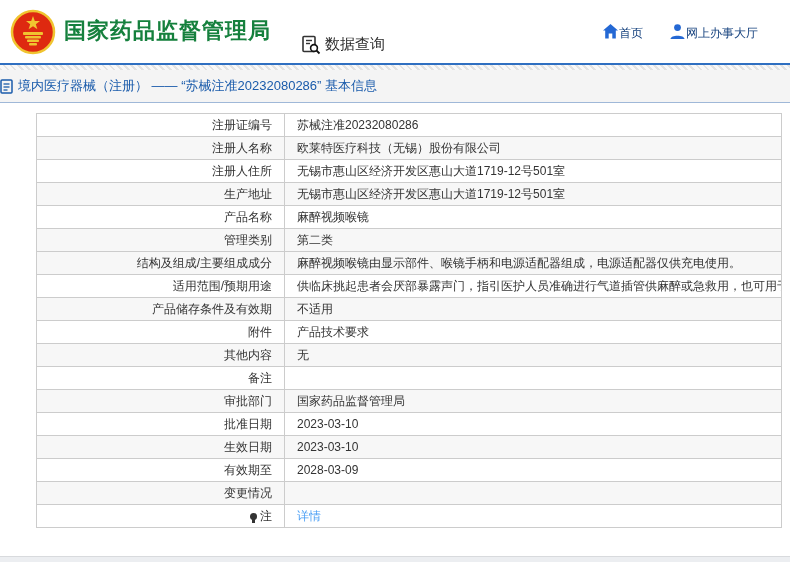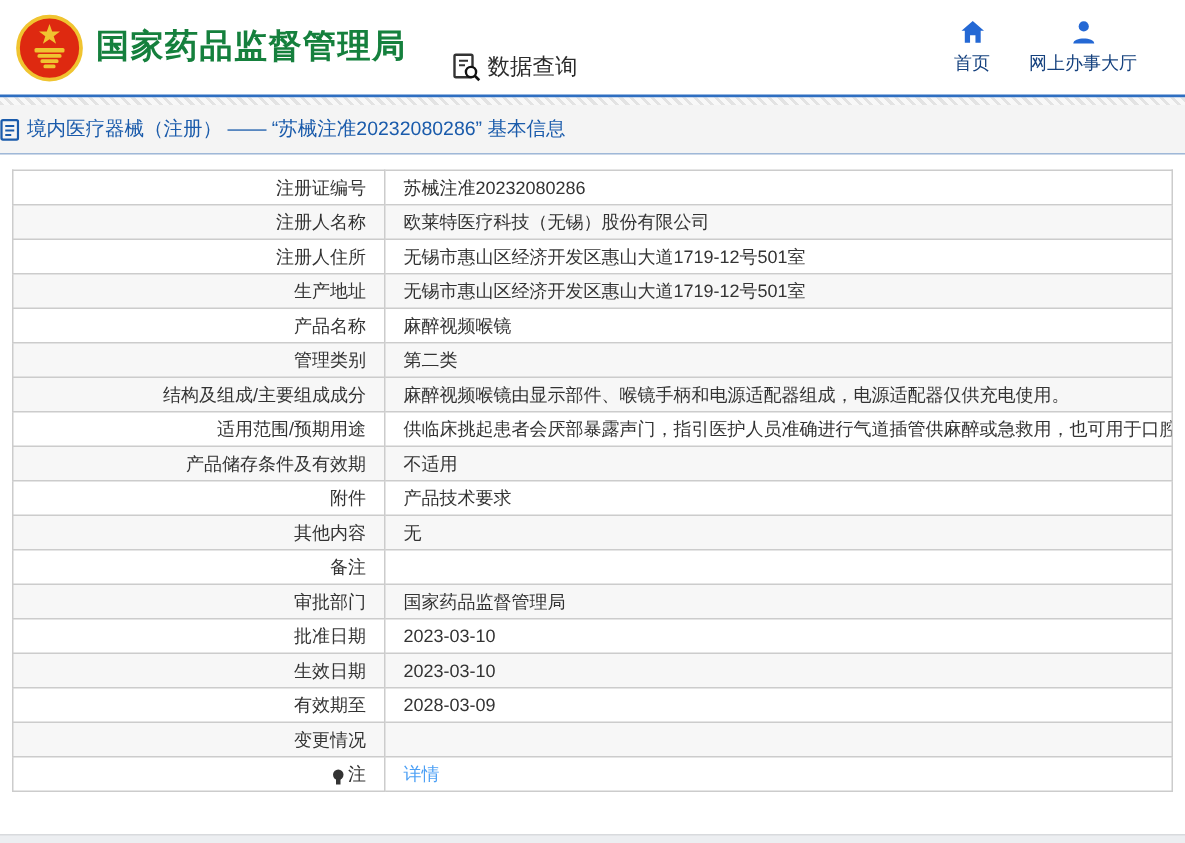--- a/index.html
+++ b/index.html
@@ -10,35 +10,35 @@
   .header { height: 63px; display: flex; align-items: center; padding: 0 18px 0 10px; background: #fff; }
   .logo { width: 46px; height: 48px; flex: 0 0 auto; }
   .title-block { margin-left: 8px; line-height: 1.1; }
   .org-cn { font-size: 22px; font-weight: bold; color: #15803d; letter-spacing: 1px; text-align: right; }
   .org-en { font-size: 10.5px; color: #1a5bab; margin-top: 3px; }
   .dq-group { display: flex; align-items: flex-start; margin-left: 30px; margin-top: 27px; }
   .dq-icon { width: 20px; height: 20px; margin-right: 4px; }
   .dq-label { font-size: 15px; color: #2b2b2b; font-weight: 500; }
   .header-spacer { flex: 1; }
   .nav { display: flex; align-items: center; gap: 26px; padding-right: 14px; }
-  .nav-item { display: flex; flex-direction: column; align-items: center; cursor: pointer; }
+  .nav-item { display: flex; flex-direction: row; align-items: center; cursor: pointer; }
   .nav-item svg { width: 17px; height: 17px; }
   .nav-label { font-size: 12px; color: #15417e; margin-top: 4px; white-space: nowrap; }
 
   
   .blue-line { height: 2px; background: #2f6fc1; }
   .hatch-band { height: 5px;
     background: repeating-linear-gradient(45deg, #e3e3e3 0 2px, #f8f8f8 2px 5px); }
   .breadcrumb-bar { height: 33px; background: #f4f4f4; border-bottom: 1px solid #9fb8d8;
     display: flex; align-items: center; }
   .bc-icon { width: 13px; height: 15px; margin-right: 5px; flex: 0 0 auto; }
   .bc-text { font-size: 13px; color: #1a5bab; }
 
   
-  .table-wrap { padding: 10px 8px 0 8px; }
+  .table-wrap { padding: 10px 8px 0 8px; margin-left: 28px; }
   table.info { width: 100%; border-collapse: collapse; table-layout: fixed; }
   table.info td { border: 1px solid #ccc; height: 23px; font-size: 12px; color: #333;
     padding: 2px 12px; vertical-align: middle; }
   td.label-cell { width: 248px; text-align: right; background: inherit; white-space: nowrap; }
   td.value-cell { text-align: left; overflow: hidden; white-space: nowrap; }
   tr.alt { background: #f7f7f7; }
   tr:not(.alt) { background: #ffffff; }
   a.detail { color: #4da0f5; text-decoration: none; }
   .note-icon { display: inline-block; width: 7px; height: 7px; background: #333; border-radius: 50%;
     position: relative; margin-right: 3px; vertical-align: middle; }

